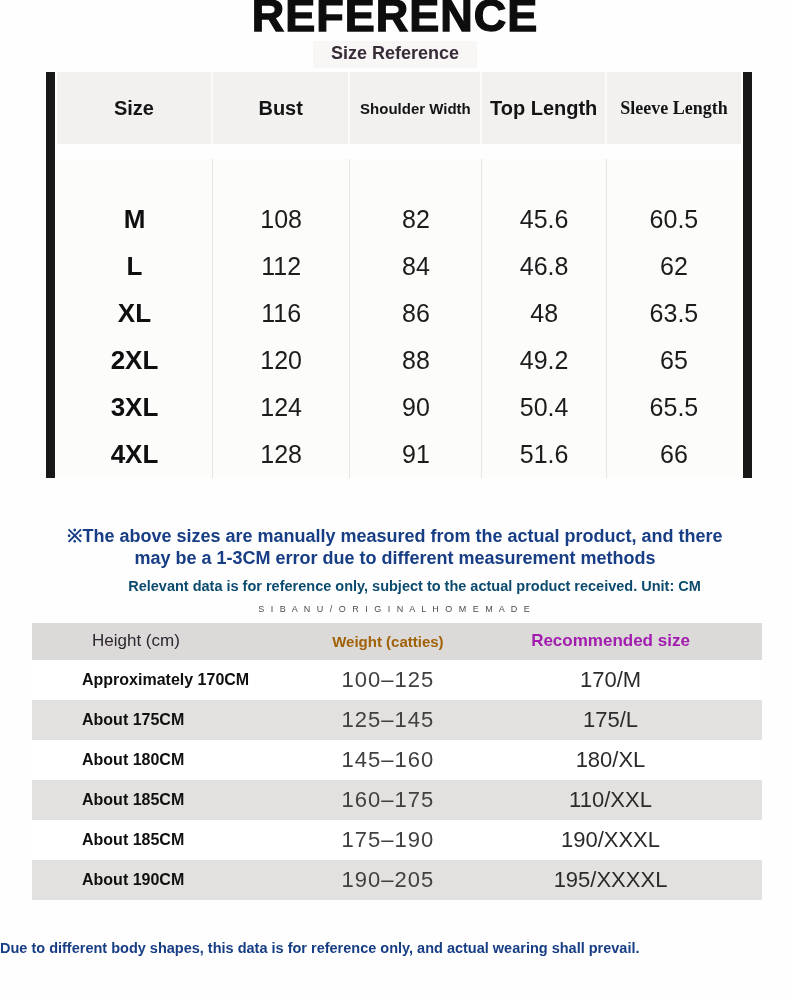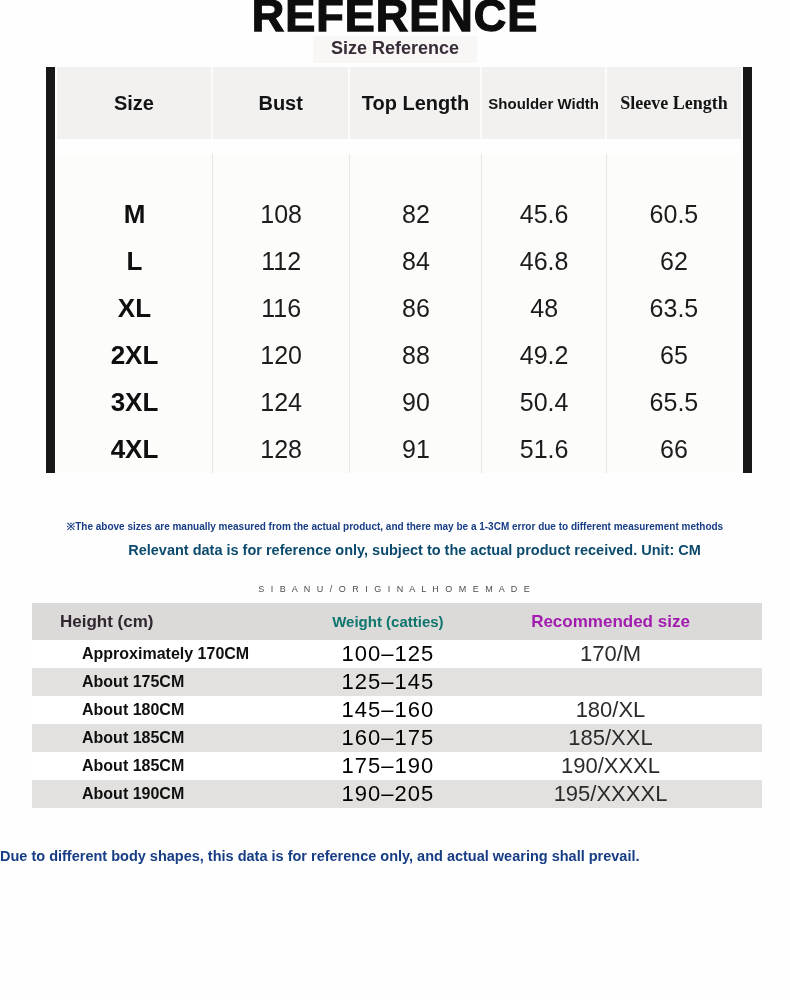--- a/index.html
+++ b/index.html
@@ -15,21 +15,21 @@
   .page-title{
     margin-top:-5px;
     text-align:center;
     font-size:45px;
     line-height:.92;
     font-weight:900;
     letter-spacing:1px;
     color:#0d0d0d;
     -webkit-text-stroke:1.3px #0d0d0d;
   }
-  .subtitle-wrap{text-align:center;}
+  .subtitle-wrap{text-align:center;margin-top:5px;}
   .subtitle{
     display:inline-block;
     background:#f8f7f5;
     padding:2px 18px 4px;
     font-size:18px;
     font-weight:700;
     color:#372c37;
   }
   
   .t1-wrap{
@@ -69,57 +69,57 @@
   .t1-cell{
     height:47px;
     display:flex;align-items:center;justify-content:center;
     font-size:25px;color:#1c1c1c;
   }
   .t1-col.sizes .t1-cell{font-weight:700;font-size:26px;color:#0f0f0f;}
   
   .notes{margin-top:48px;text-align:center;}
   .note-small{
     width:672px;margin:0 auto;
-    font-size:10px;font-weight:700;
+    font-size:18px;font-weight:700;
     color:#173d85;line-height:1.18;
   }
   .note-big{
     margin-top:9px;
     font-size:14.5px;font-weight:700;color:#0c4a6e;margin-left:39px;
   }
   
   .brand{
-    margin-top:26px;
+    margin-top:10px;
     text-align:center;
     font-size:9px;
     letter-spacing:2px;
     color:#4c4c4c;
   }
   
   .t2{margin:9px 28px 0 32px;width:730px;}
   .t2-head{
     height:37px;
     background:#dbdad8;
     display:grid;
     grid-template-columns:34% 29.5% 31.5% 5%;
     align-items:center;
   }
-  .t2-h0{padding-left:28px;font-size:17px;font-weight:700;color:#2f262f;}
-  .t2-h1{text-align:center;font-size:15px;font-weight:700;color:#0f766e;}
+  .t2-h0{padding-left:60px;font-size:17px;font-weight:400;color:#2f262f;}
+  .t2-h1{text-align:center;font-size:15px;font-weight:700;color:#a16207;}
   .t2-h2{text-align:center;font-size:17px;font-weight:700;color:#a21caf;}
   .t2-row{
-    height:28px;
+    height:40px;
     display:grid;
     grid-template-columns:34% 29.5% 31.5% 5%;
     align-items:center;
     background:#ffffff;
   }
   .t2-row.alt{background:#e2e1df;}
   .t2-c0{padding-left:50px;font-size:16px;font-weight:700;color:#0f0f0f;}
-  .t2-c1{text-align:center;font-size:22px;font-weight:400;letter-spacing:1px;color:#000000;}
+  .t2-c1{text-align:center;font-size:22px;font-weight:400;letter-spacing:1px;color:#404040;}
   .t2-c2{text-align:center;font-size:22px;font-weight:400;color:#2b2b2b;}
   
   .bottom-note{
     margin-top:40px;
     text-align:left;
     font-size:14.5px;font-weight:700;color:#173d85;
   }
 </style>
 </head>
 <body>
@@ -129,22 +129,22 @@
 <div class="subtitle-wrap">
   <span class="subtitle">Size Reference</span>
 </div>
 
 <div class="t1-wrap">
   <div class="t1-bar"></div>
   <div class="t1">
     <div class="t1-head">
       <div class="t1-hcell c0">Size</div>
       <div class="t1-hcell c1">Bust</div>
+      <div class="t1-hcell c3">Shoulder Width</div>
       <div class="t1-hcell c2">Top Length</div>
-      <div class="t1-hcell c3">Shoulder Width</div>
       <div class="t1-hcell c4">Sleeve Length</div>
     </div>
     <div class="t1-body">
       <div class="t1-col sizes">
         <div class="t1-cell">M</div>
         <div class="t1-cell">L</div>
         <div class="t1-cell">XL</div>
         <div class="t1-cell">2XL</div>
         <div class="t1-cell">3XL</div>
         <div class="t1-cell">4XL</div>
@@ -202,32 +202,33 @@
   </div>
   <div class="t2-row">
     <div class="t2-c0">Approximately 170CM</div>
     <div class="t2-c1">100–125</div>
     <div class="t2-c2">170/M</div>
     <div></div>
   </div>
   <div class="t2-row alt">
     <div class="t2-c0">About 175CM</div>
     <div class="t2-c1">125–145</div>
+    <div class="t2-c2">175/L</div>
     <div></div>
   </div>
   <div class="t2-row">
     <div class="t2-c0">About 180CM</div>
     <div class="t2-c1">145–160</div>
     <div class="t2-c2">180/XL</div>
     <div></div>
   </div>
   <div class="t2-row alt">
     <div class="t2-c0">About 185CM</div>
     <div class="t2-c1">160–175</div>
-    <div class="t2-c2">185/XXL</div>
+    <div class="t2-c2">110/XXL</div>
     <div></div>
   </div>
   <div class="t2-row">
     <div class="t2-c0">About 185CM</div>
     <div class="t2-c1">175–190</div>
     <div class="t2-c2">190/XXXL</div>
     <div></div>
   </div>
   <div class="t2-row alt">
     <div class="t2-c0">About 190CM</div>

